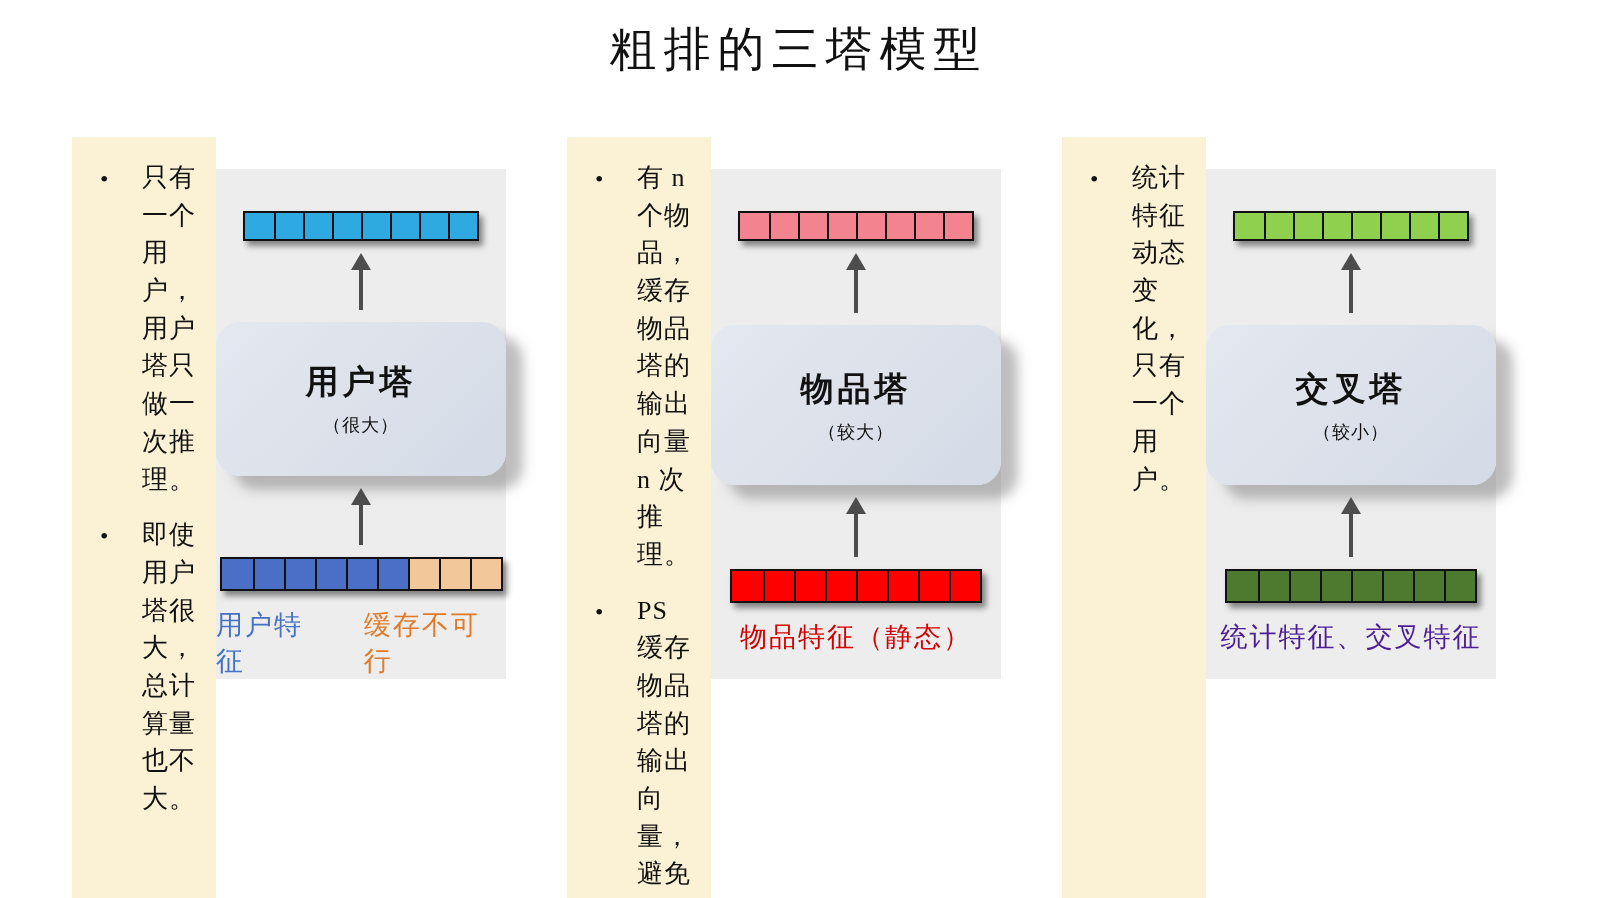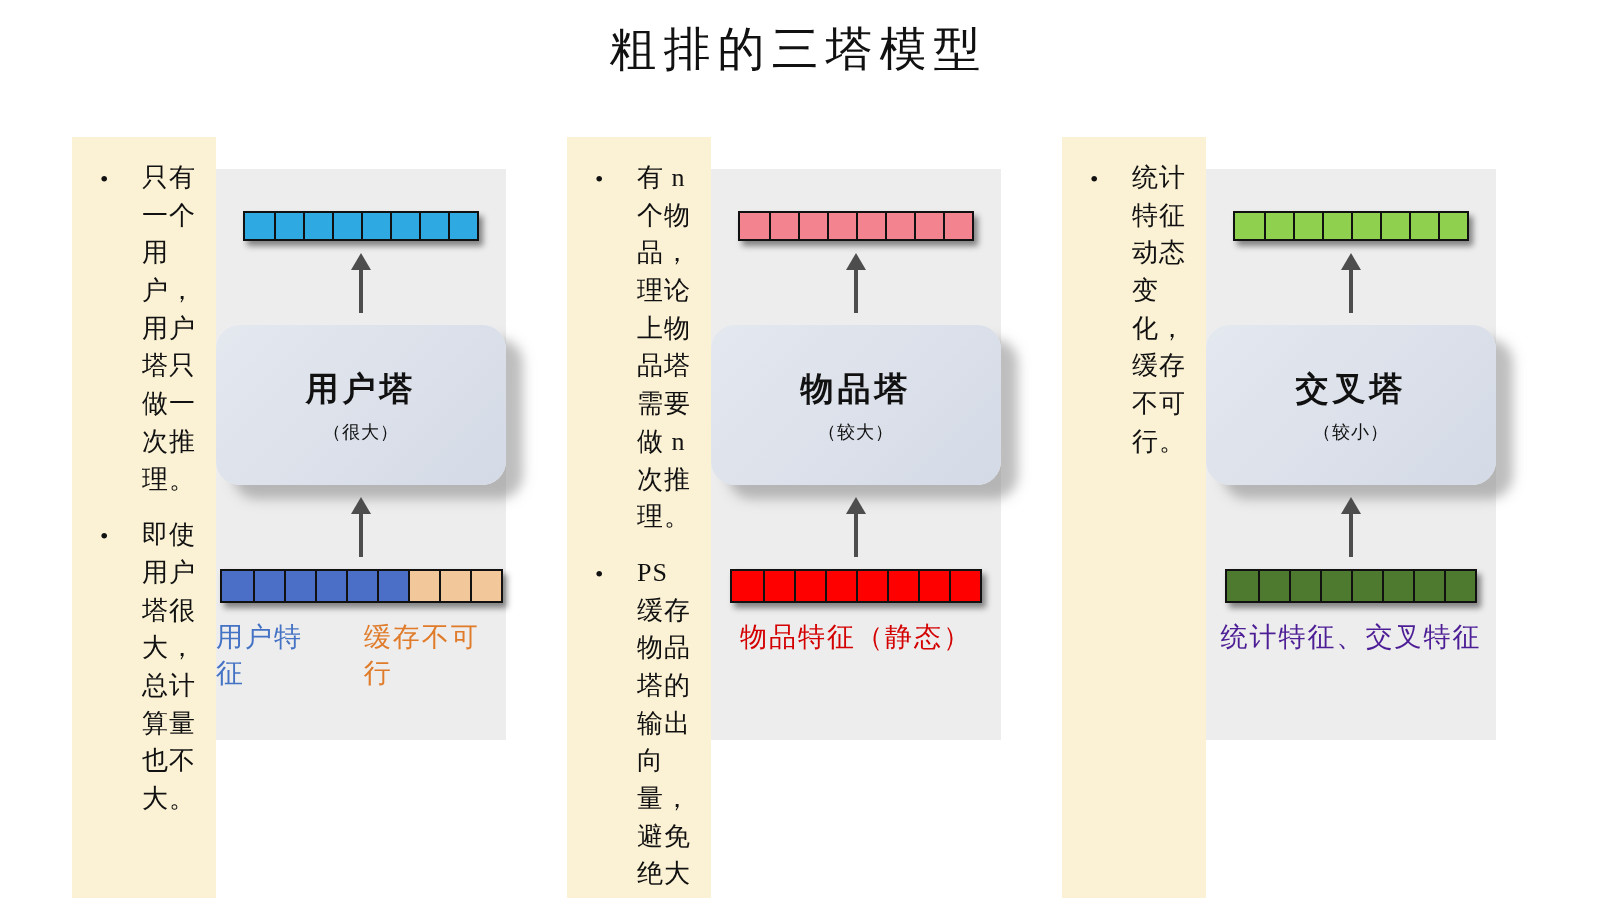--- a/index.html
+++ b/index.html
@@ -39,21 +39,21 @@
     flex: 0 0 28px;
     margin-left: 12px;
     font-size: 24px;
     padding-top: 3px;
   }
   .note-text { flex: 1; padding-left: 14px; padding-right: 2px; letter-spacing: 1px; }
 
   
   .panel {
     background: #EDEDED;
-    height: 571px;
+    height: 510px;
     margin-top: 32px;
     display: flex;
     flex-direction: column;
     align-items: center;
   }
 
   
   .vector {
     display: flex;
     border: 2px solid #111;
@@ -143,21 +143,21 @@
       <div class="labels">
         <span style="color: rgb(68, 114, 196);">用户特征</span>
         <span style="color: rgb(224, 123, 42);">缓存不可行</span>
       </div>
     </div>
   </section>
 
   <section class="column">
     <div class="note-box">
       <div class="note-item">
-        <span class="note-text">有 n 个物品，理论上物品塔需要做 n 次推理。</span>
+        <span class="note-text">有 n 个物品，缓存物品塔的输出向量 n 次推理。</span>
       </div>
       <div class="note-item">
         <span class="note-text">PS 缓存物品塔的输出向量，避免绝大部分推理。</span>
       </div>
     </div>
     <div class="panel">
       <div class="vector output">
           <div class="cell" style="background: rgb(243, 131, 143);"></div>
           <div class="cell" style="background: rgb(243, 131, 143);"></div>
           <div class="cell" style="background: rgb(243, 131, 143);"></div>
@@ -191,21 +191,21 @@
         </div>
       <div class="labels">
         <span style="color: rgb(212, 0, 0);">物品特征（静态）</span>
       </div>
     </div>
   </section>
 
   <section class="column">
     <div class="note-box">
       <div class="note-item">
-        <span class="note-text">统计特征动态变化，缓存不可行。</span>
+        <span class="note-text">统计特征动态变化，只有一个用户。</span>
       </div>
     </div>
     <div class="panel">
       <div class="vector output">
           <div class="cell" style="background: rgb(143, 208, 79);"></div>
           <div class="cell" style="background: rgb(143, 208, 79);"></div>
           <div class="cell" style="background: rgb(143, 208, 79);"></div>
           <div class="cell" style="background: rgb(143, 208, 79);"></div>
           <div class="cell" style="background: rgb(143, 208, 79);"></div>
           <div class="cell" style="background: rgb(143, 208, 79);"></div>

